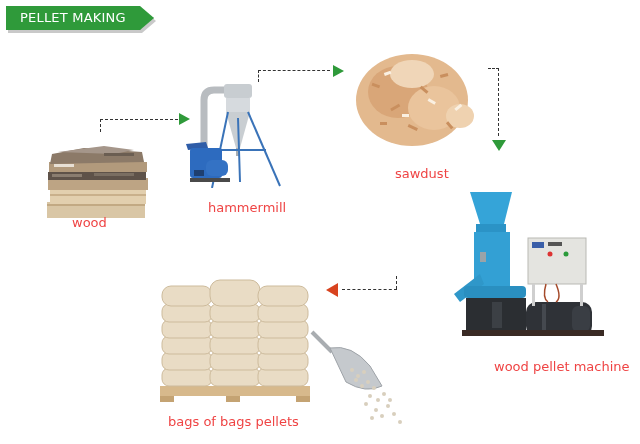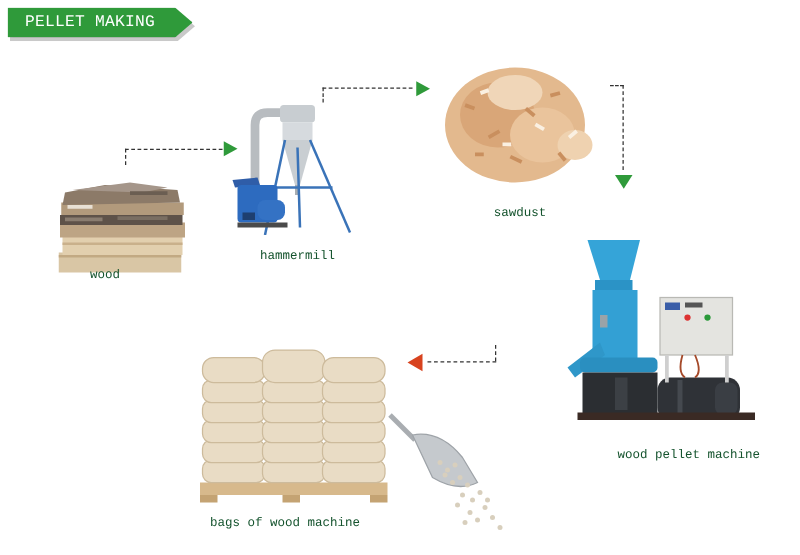--- a/index.html
+++ b/index.html
@@ -4,35 +4,34 @@
   <style>
     * { box-sizing: border-box; margin: 0; padding: 0; }
     html, body { width: 640px; height: 444px; background: #ffffff; overflow: hidden; }
     body { position: relative; font-family: "DejaVu Sans", sans-serif; }
 
     .banner {
       position: absolute; left: 6px; top: 6px; width: 148px; height: 24px;
       background: #2f9a3a;
       clip-path: polygon(0 0, 134px 0, 148px 12px, 134px 24px, 0 24px);
       box-shadow: 2px 2px 3px rgba(0,0,0,0.3);
-      font-family: Liberation Mono, monospace;
     }
     .banner-shadow {
       position: absolute; left: 8px; top: 9px; width: 148px; height: 24px;
       background: #c9c9c9;
       clip-path: polygon(0 0, 134px 0, 148px 12px, 134px 24px, 0 24px);
     }
     .banner-text {
       position: absolute; left: 14px; top: 4px;
       color: #ffffff; font-size: 13px; font-weight: normal; letter-spacing: 0.2px;
       white-space: nowrap;
     }
 
     .label {
-      position: absolute; font-size: 10px; color: #14532d; white-space: nowrap; font-family: Liberation Mono, monospace;
+      position: absolute; font-size: 13px; color: #ef4444; white-space: nowrap;
     }
 
     .dash-h { position: absolute; height: 0; border-top: 1.5px dashed #333; }
     .dash-v { position: absolute; width: 0; border-left: 1.5px dashed #333; }
 
     .tri-right {
       position: absolute; width: 0; height: 0;
       border-top: 6px solid transparent; border-bottom: 6px solid transparent;
       border-left: 11px solid #2f9a3a;
     }
@@ -212,13 +211,13 @@
       <circle cx="220" cy="136" r="2"></circle>
       <circle cx="232" cy="132" r="2"></circle>
     <circle cx="226" cy="142" r="2"></circle>
       <circle cx="238" cy="140" r="2"></circle>
       <circle cx="216" cy="144" r="2"></circle>
     <circle cx="200" cy="106" r="2"></circle>
       <circle cx="234" cy="126" r="2"></circle>
       <circle cx="244" cy="148" r="2"></circle>
   </g>
 </svg>
-<span class="label" style="left:168px;top:414px">bags of wood machine</span>
+<span class="label" style="left:168px;top:414px">bags of bags pellets</span>
 
 </body></html>

